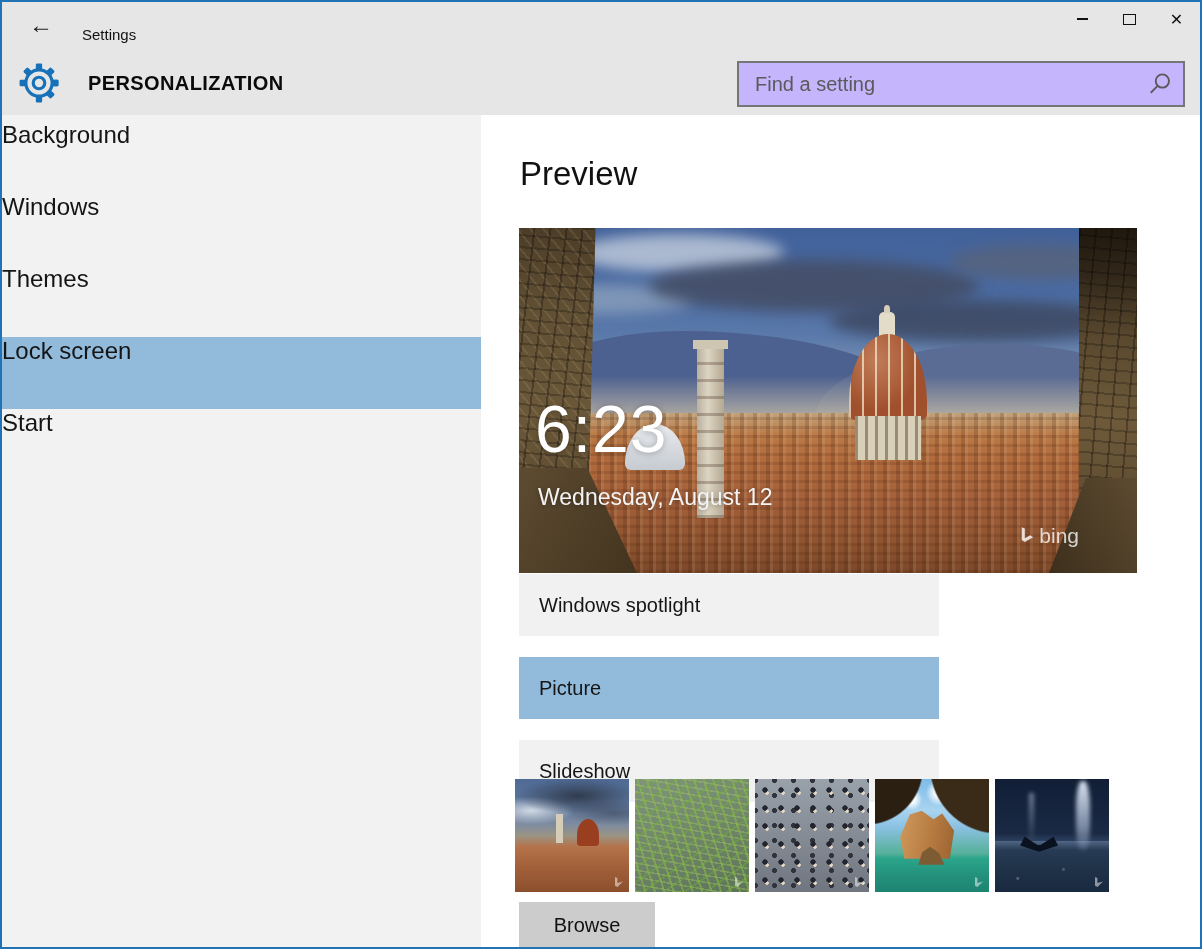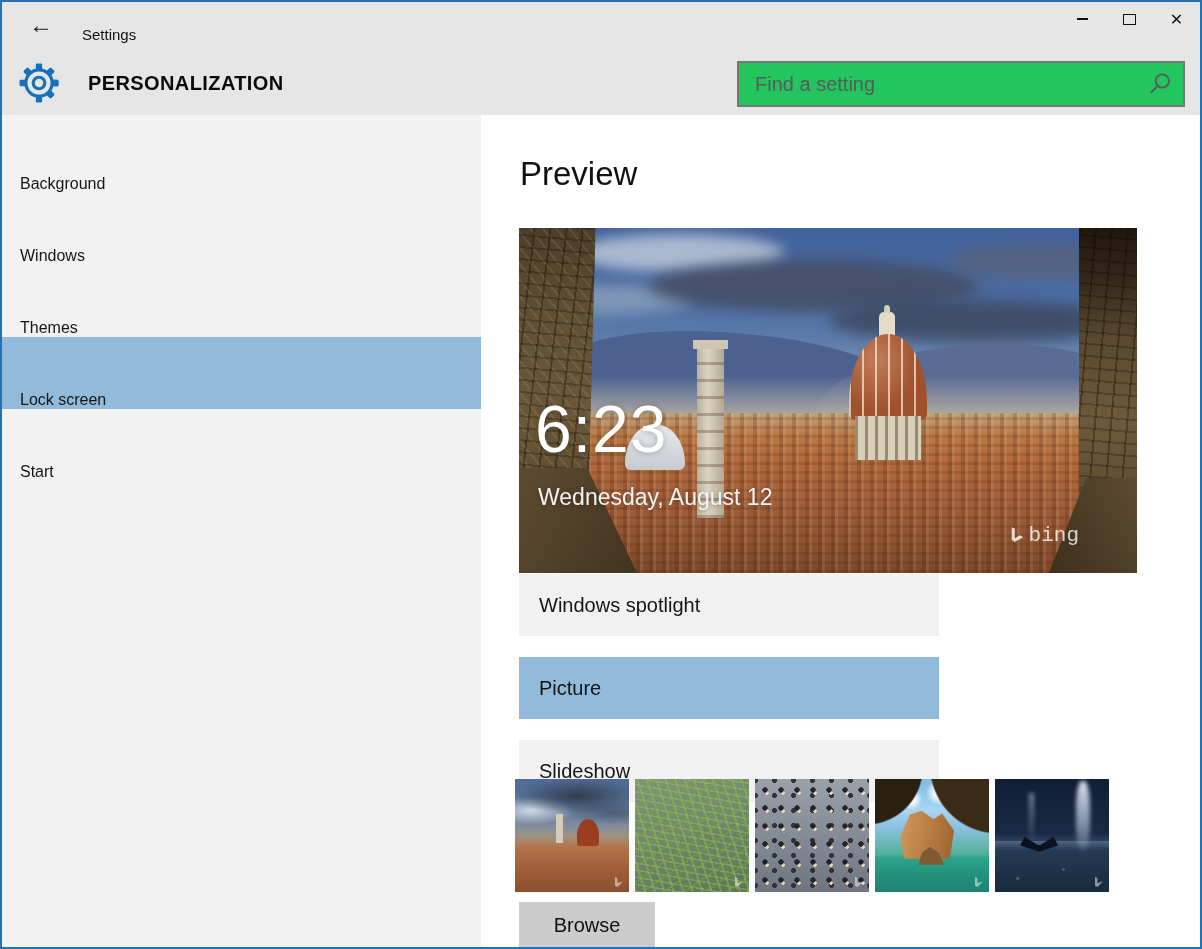--- a/index.html
+++ b/index.html
@@ -22,33 +22,33 @@
   .wc { width:47px; height:34px; display:flex; align-items:center; justify-content:center; }
   .min-glyph  { width:11px; height:0; border-top:2px solid #111; display:block; }
   .max-glyph  { width:13px; height:11px; border:1.5px solid #111; display:block; }
   .close-glyph{ font-size:16px; color:#111; font-weight:300; }
 
   .gear-wrap { position:absolute; left:16px; top:60px; width:42px; height:42px; }
   .section-title { position:absolute; left:86px; top:70px; font-size:20px; font-weight:700;
                    letter-spacing:.4px; color:#0b0b0b; }
 
   .searchbox { position:absolute; left:735px; top:59px; width:448px; height:46px;
-               background:#22c55e; border:2px solid var(--search-border,#767676);
+               background:#c4b5fd; border:2px solid var(--search-border,#767676);
                display:flex; align-items:center; }
   .searchbox input { flex:1; border:none; outline:none; background:transparent;
                      font-size:20px; color:#4d4d4d; padding:0 6px 0 16px;
                      font-family:"Liberation Sans","DejaVu Sans",sans-serif; }
   .searchbox input::placeholder { color:#5a5a5a; opacity:1; }
   .search-icon { width:26px; height:26px; margin-right:10px; flex:0 0 auto; }
 
   
   .sidebar { position:absolute; left:0; top:113px; width:479px; height:832px;
              background:var(--sidebar-bg,#f2f2f2); padding-top:6px; }
-  .side-item { height:72px; display:flex; align-items:flex-end; padding-left:18px;
-               font-size:16px; color:#151515; cursor:pointer; }
+  .side-item { height:72px; display:flex; align-items:flex-start; 
+               font-size:24px; color:#151515; cursor:pointer; }
   .side-item.selected { background:var(--selection,#92bada); }
 
   
   .content { position:absolute; left:481px; top:113px; width:717px; height:832px; background:#fff; }
   .page-heading { position:absolute; left:37px; top:40px; font-size:33px; font-weight:300; color:#111; }
 
   
   .preview { position:absolute; left:36px; top:113px; width:618px; height:345px; overflow:hidden;
              background:linear-gradient(180deg,#41619a 0%,#4a6ba3 18%,#5c7bab 32%,#7c8fae 42%,
                         #8d9ab0 48%,#a8a396 55%,#bfa47c 60%,#b07448 68%,#a96a3f 78%,#935831 90%,#7e4b2a 100%); }
@@ -109,21 +109,21 @@
                  clip-path:polygon(0 0,58% 0,100% 100%,0 100%);
                  background:linear-gradient(120deg,#5d4b31,#43341f); }
   .wedge-right { right:0; bottom:0; width:88px; height:95px;
                  clip-path:polygon(42% 0,100% 0,100% 100%,0 100%);
                  background:linear-gradient(240deg,#5d4b31,#3d2f1c); }
   .pv-time { left:16px; top:168px; font-size:66px; font-weight:300; color:#fff;
              letter-spacing:1px; line-height:1; text-shadow:0 1px 6px rgba(0,0,0,.25); }
   .pv-date { left:19px; top:256px; font-size:23px; font-weight:400; color:#f4f4f4;
              text-shadow:0 1px 4px rgba(0,0,0,.3); }
   .pv-bing { right:58px; top:296px; display:flex; align-items:center; gap:5px;
-             color:rgba(255,255,255,.78); font-size:21px;font-family:Liberation Mono, monospace; }
+             color:rgba(255,255,255,.78); font-size:21px; }
 
   
   .options { position:absolute; left:36px; top:459px; width:420px; }
   .option { height:62px; margin-bottom:21px; background:var(--option-bg,#f1f1f1);
             display:flex; align-items:center; padding-left:20px; font-size:20px;
             color:#151515; cursor:pointer; }
   .option.selected { background:var(--selection,#92bada); }
 
   
   .thumbs { position:absolute; left:32px; top:664px; display:flex; gap:6px; }

